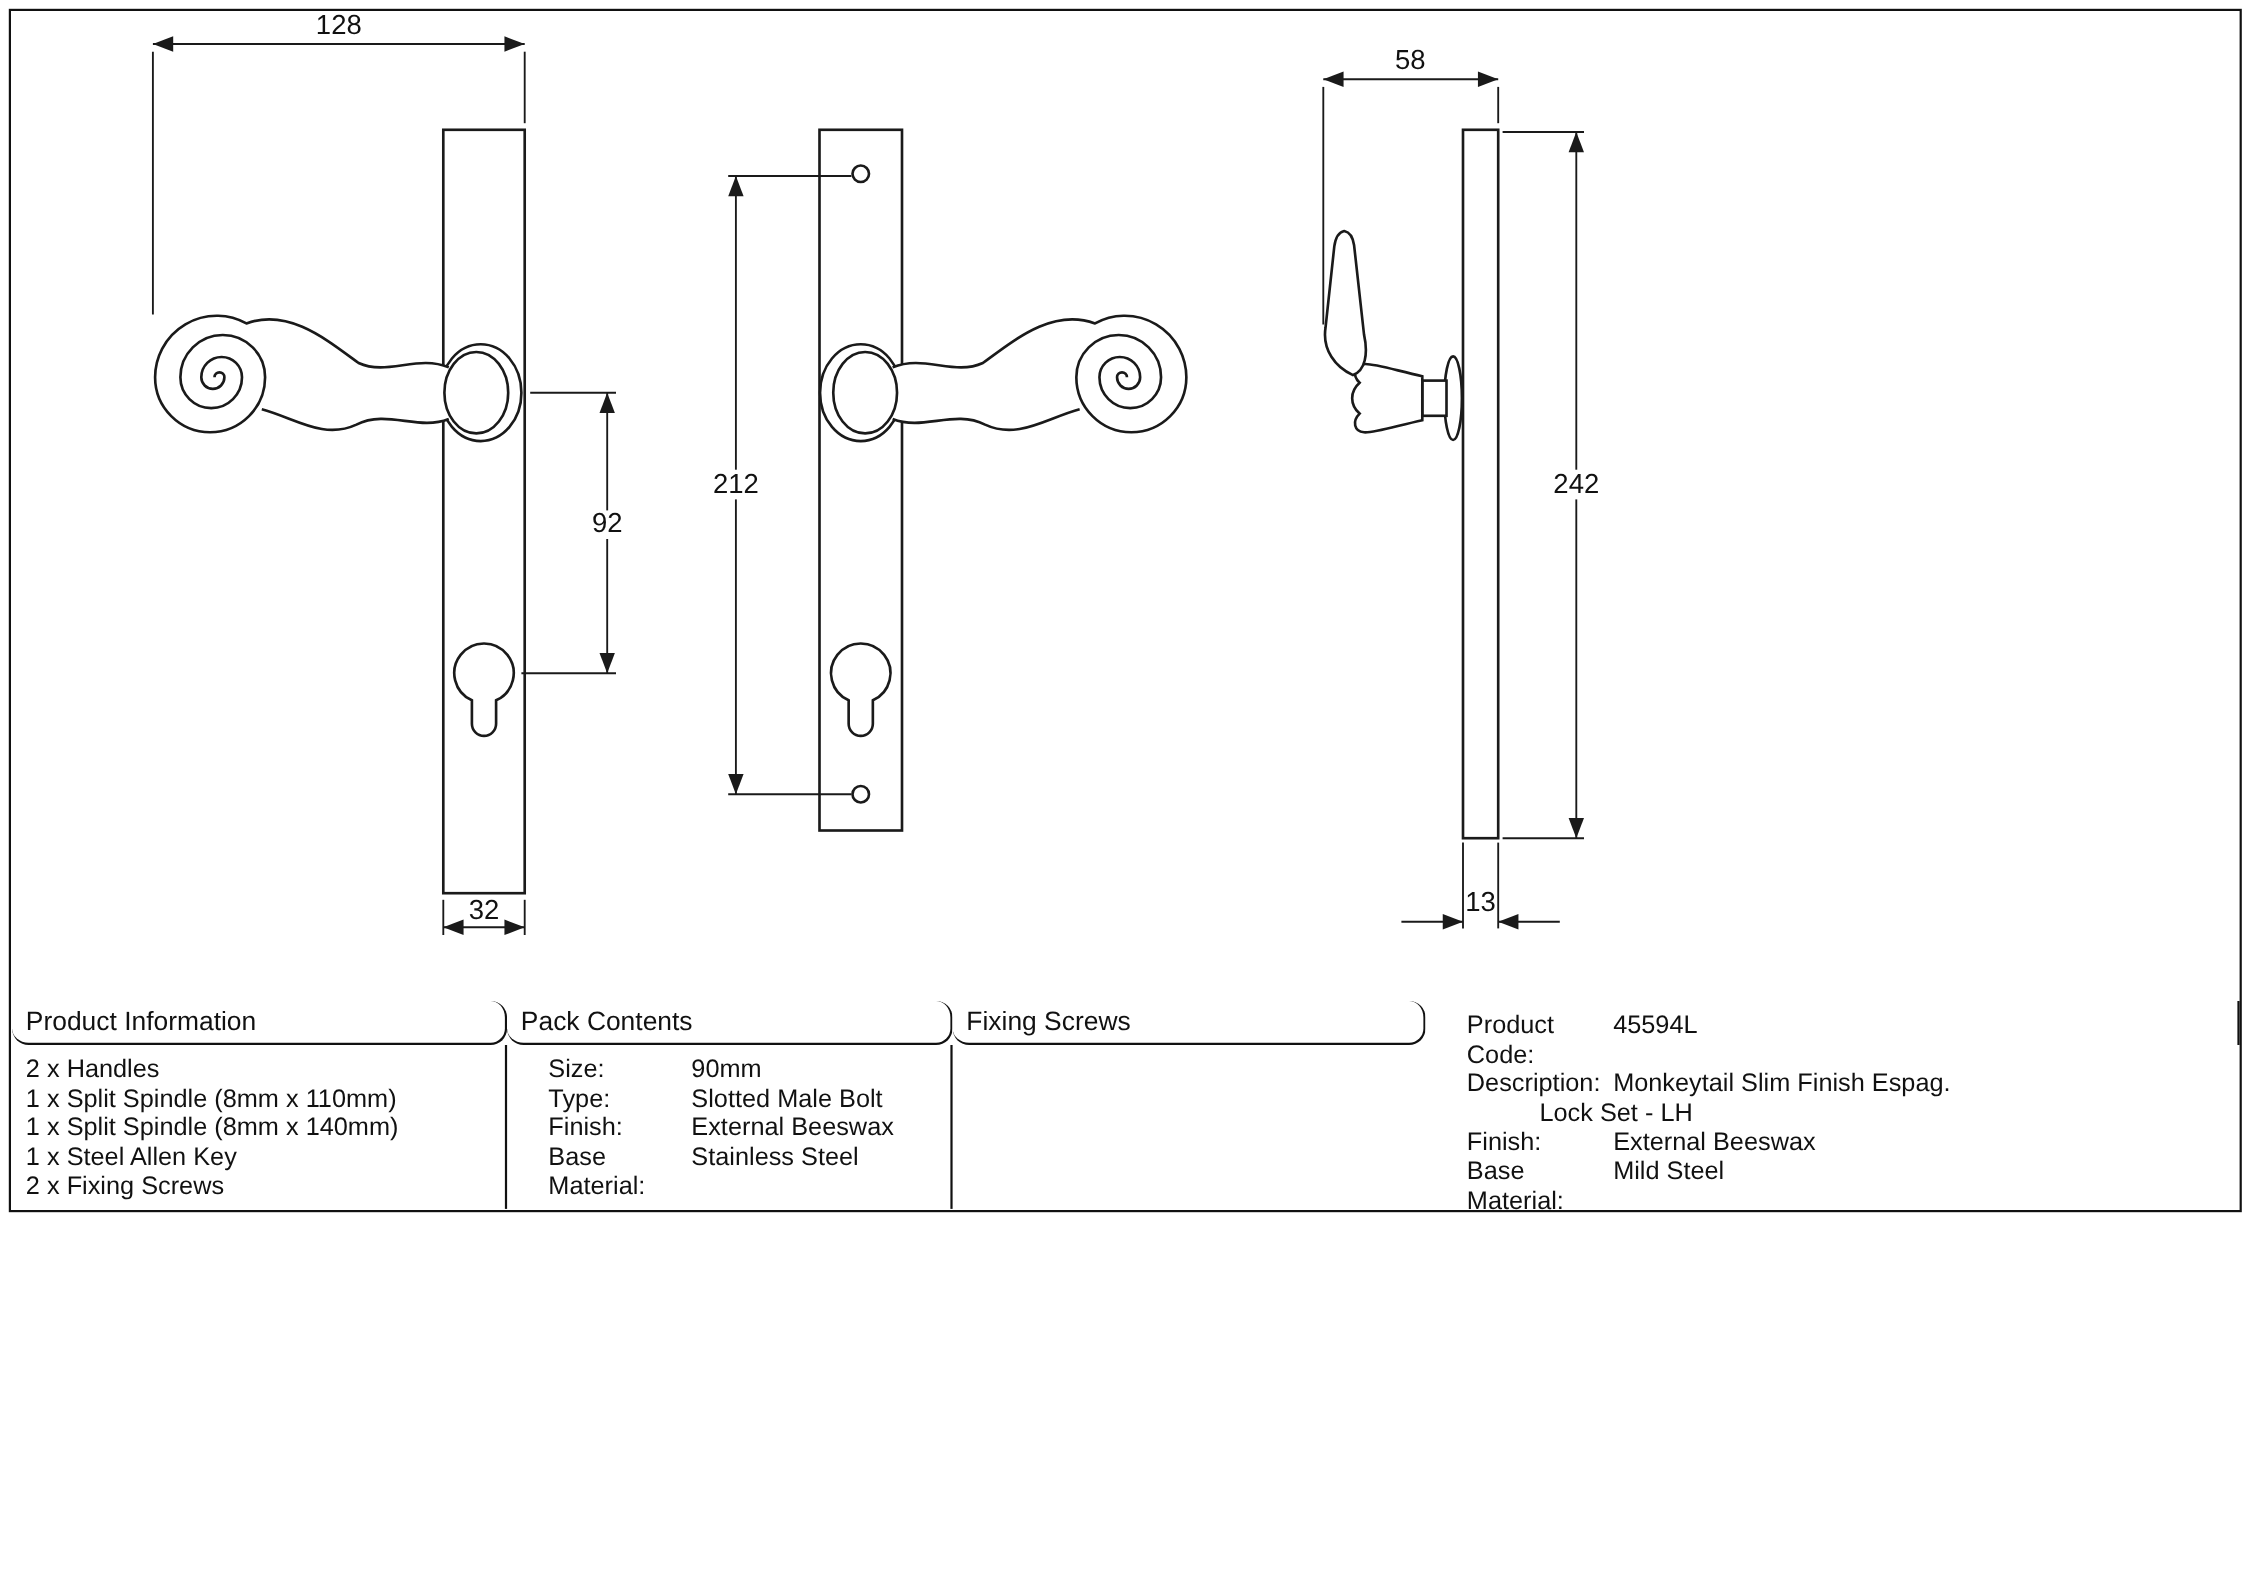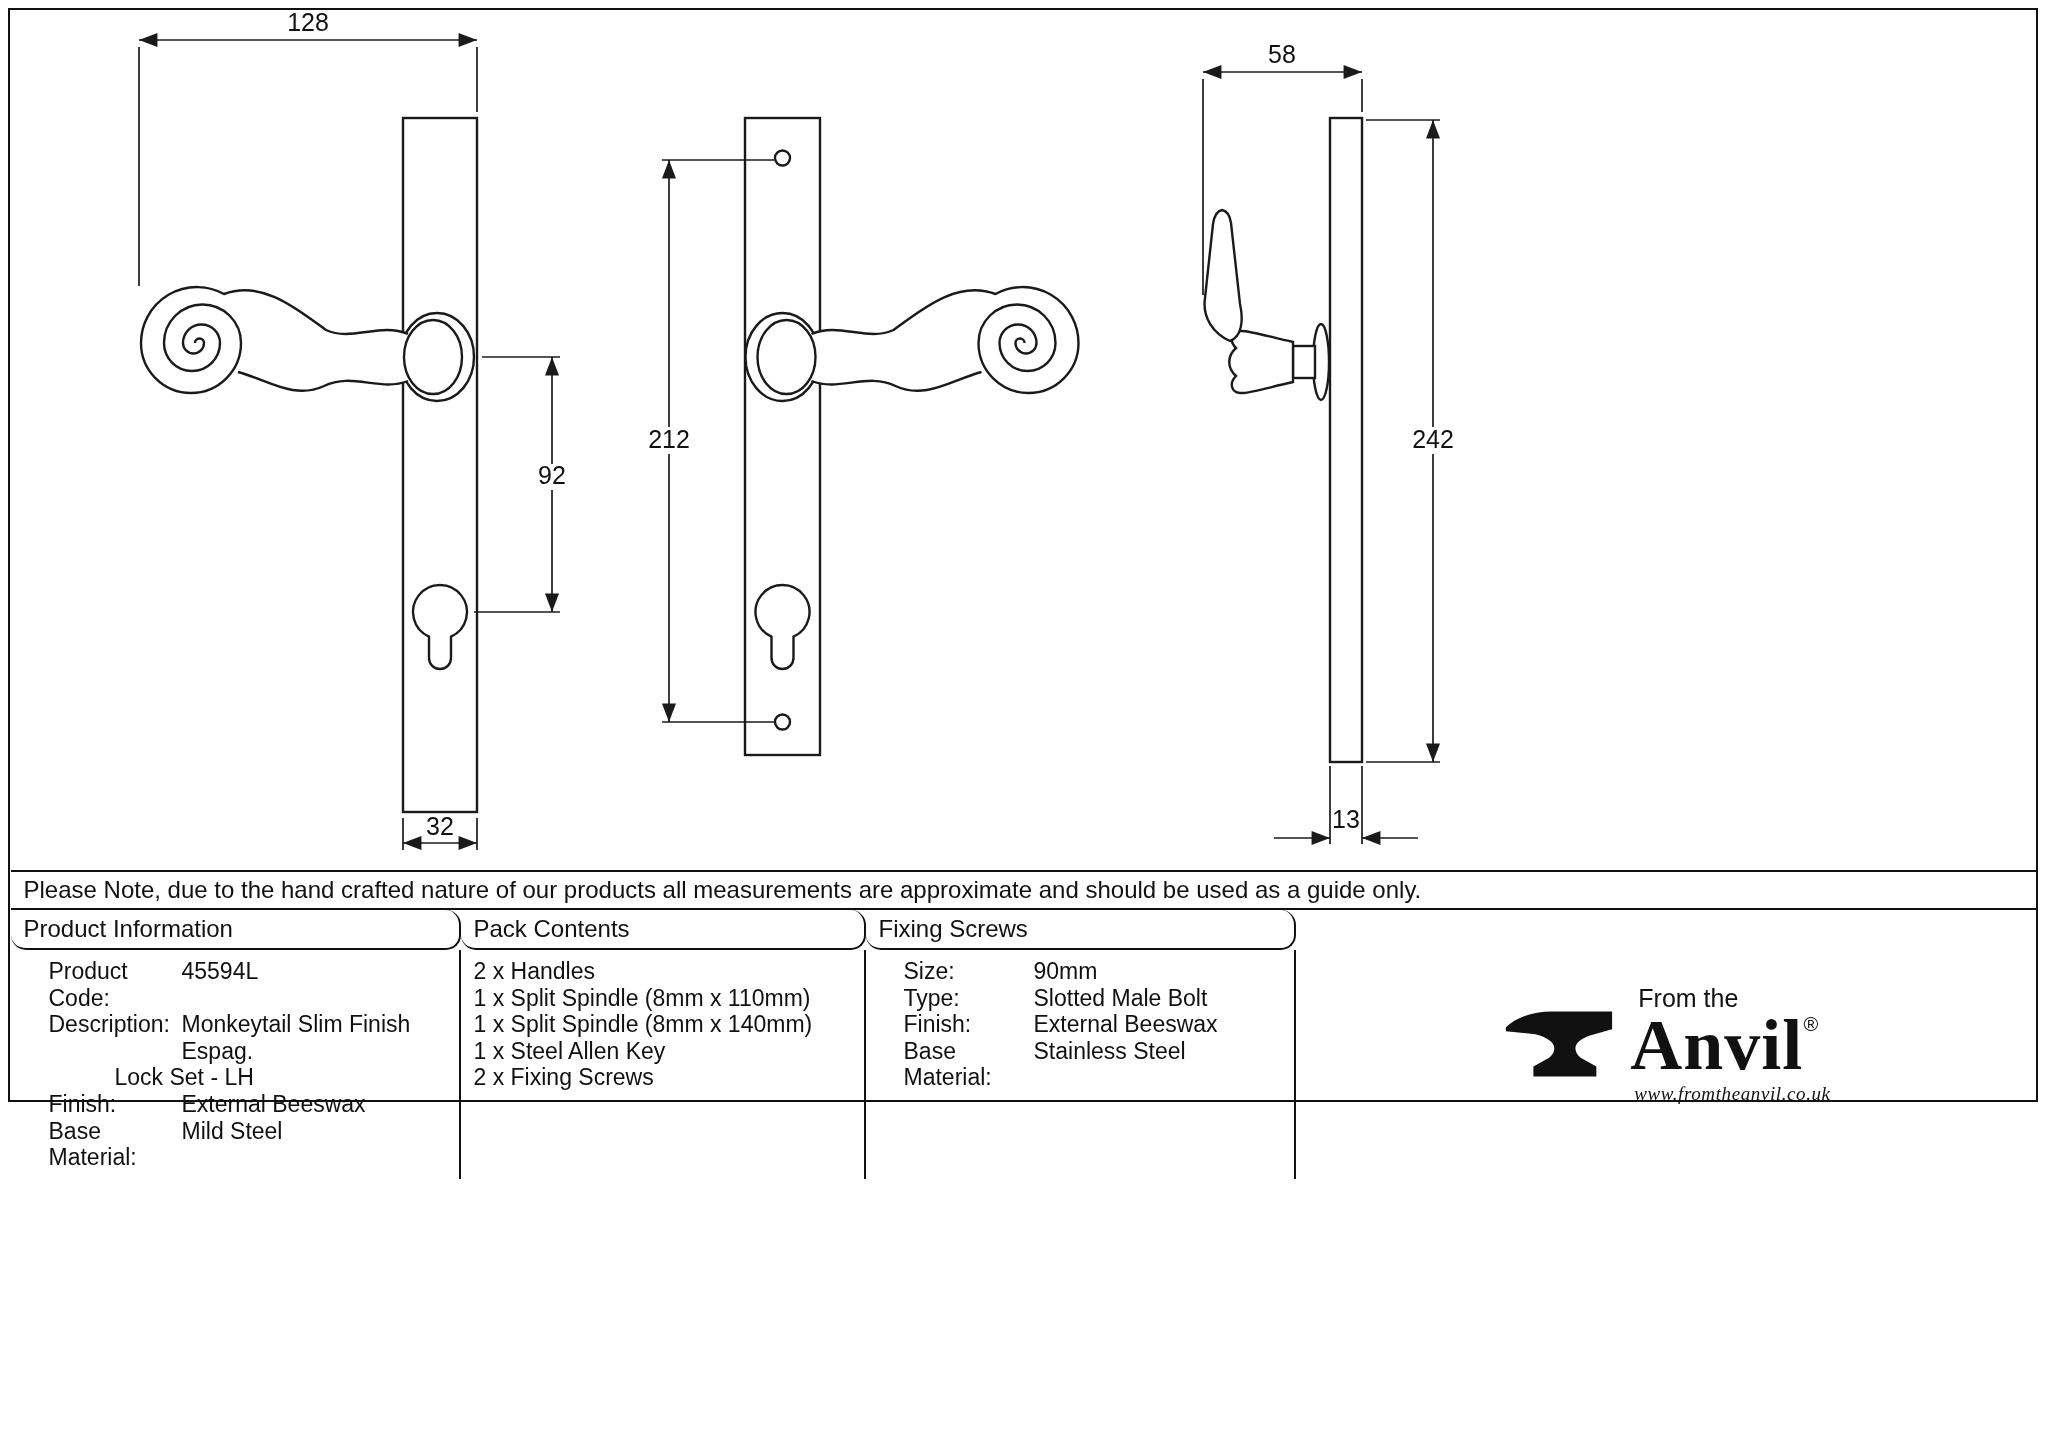--- a/index.html
+++ b/index.html
@@ -140,52 +140,32 @@
       <text class="dim" x="1433" y="448">242</text>
 
       <line class="ln" x1="1330" y1="766" x2="1330" y2="844"></line>
       <line class="ln" x1="1362" y1="766" x2="1362" y2="844"></line>
       <line class="ln" x1="1274" y1="838" x2="1330" y2="838" marker-end="url(#arw)"></line>
       <line class="ln" x1="1418" y1="838" x2="1362" y2="838" marker-end="url(#arw)"></line>
       <text class="dim" x="1346" y="828">13</text>
     </g>
   </svg>
 
-  <div class="note-row">
-    <span>Please Note, due to the hand crafted nature of our products all measurements are approximate and should be used as a guide only.</span>
-  </div>
 
   <div class="info-table">
     <div class="hcell">
       <span>Product Information</span>
     </div>
     <div class="hcell">
       <span>Pack Contents</span>
     </div>
     <div class="hcell">
       <span>Fixing Screws</span>
     </div>
 
-    <div class="logo-cell">
-      <div class="logo">
-        <svg width="118" height="92" viewBox="0 0 120 90">
-          <path fill="#111" d="M6 28 C16 18 34 12 52 12 L114 12 L114 30 L96 35
-                C76 40 72 50 82 59 L98 68 L98 78 L34 78 L34 68 L50 59
-                C60 50 56 40 36 35 L6 32 Z"></path>
-        </svg>
-        <div class="logo-text">
-          <div class="from-the">From the</div>
-          <div class="anvil-row">
-            <span class="anvil">Anvil</span>
-            <span class="reg">®</span>
-          </div>
-          <div class="url">www.fromtheanvil.co.uk</div>
-        </div>
-      </div>
-    </div>
 
     <div class="bcell">
       <div class="kv">
         <span class="k">Product Code:</span>
         <span class="v">45594L</span>
       </div>
       <div class="kv">
         <span class="k">Description:</span>
         <span class="v">Monkeytail Slim Finish Espag.</span>
       </div>

